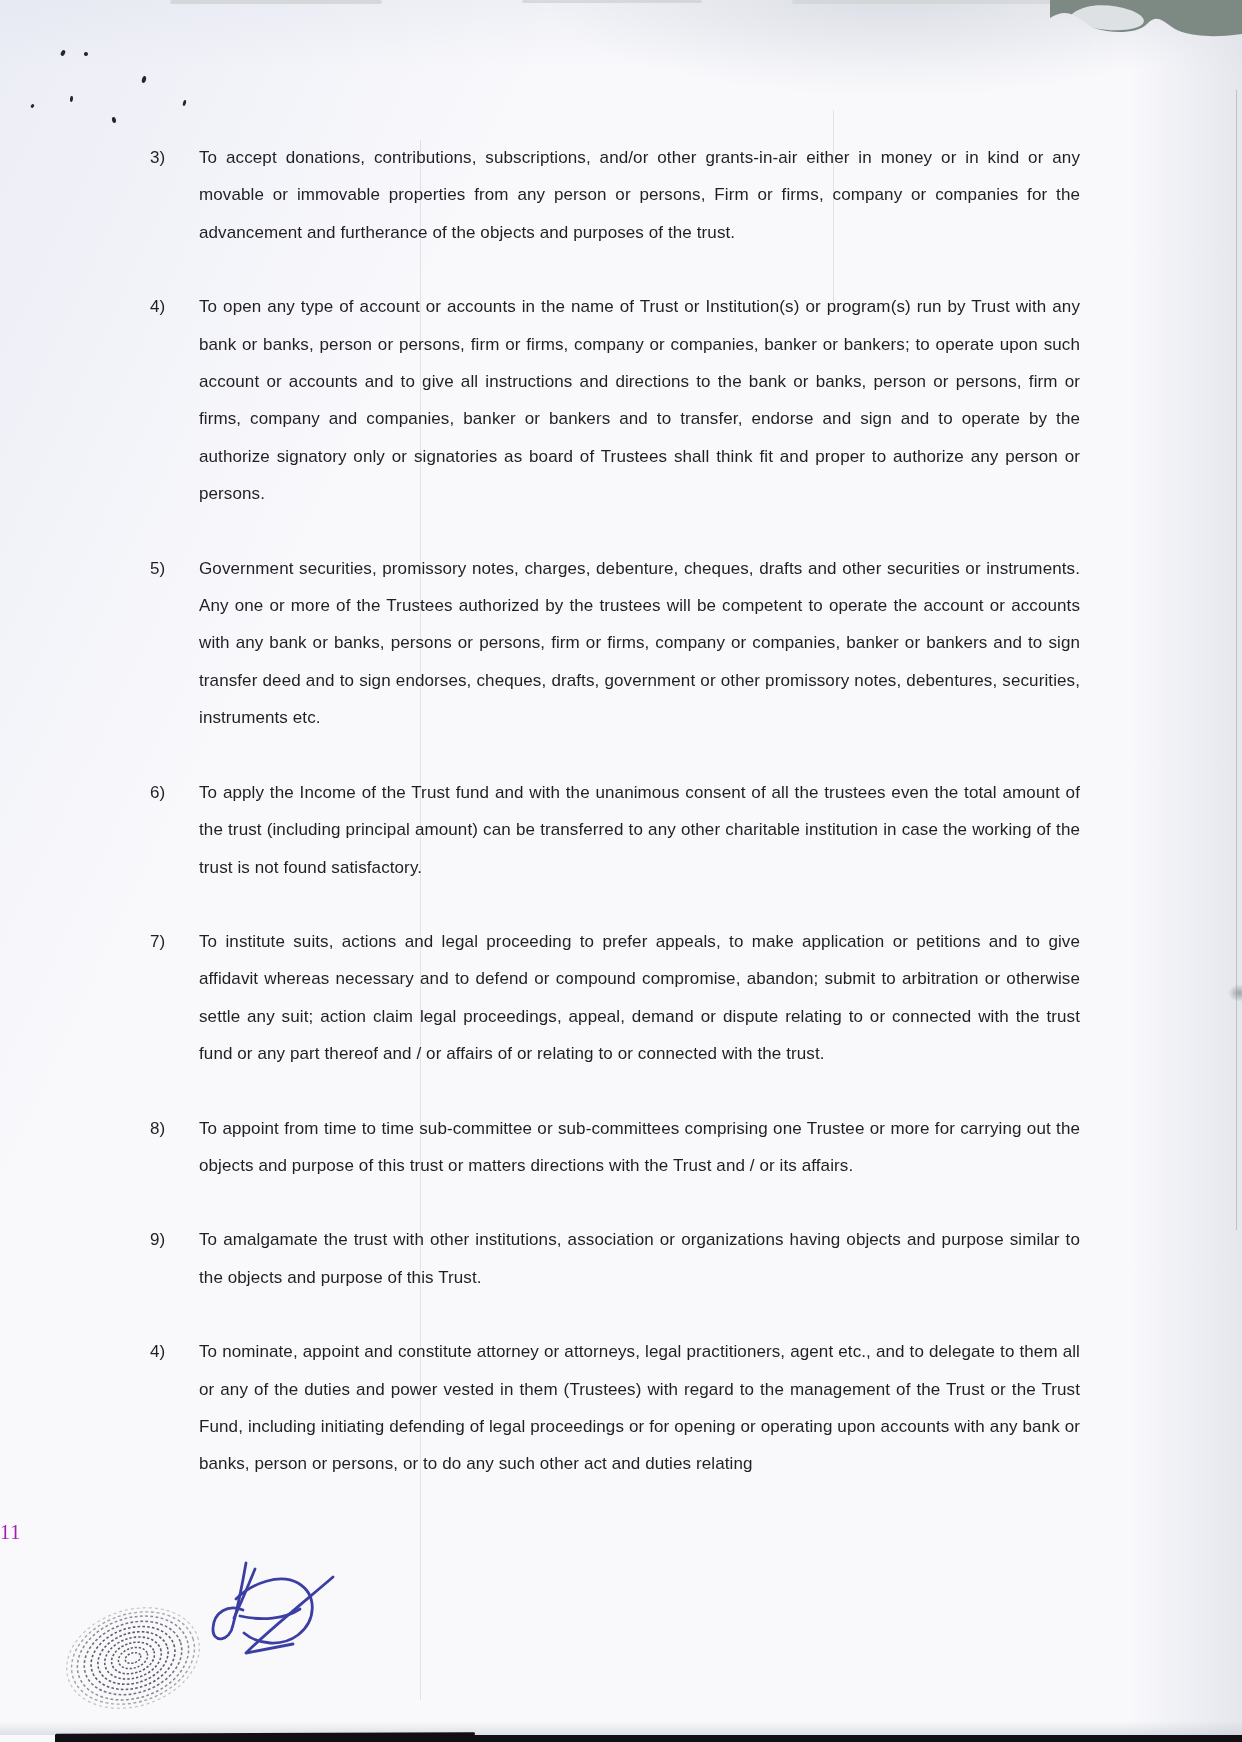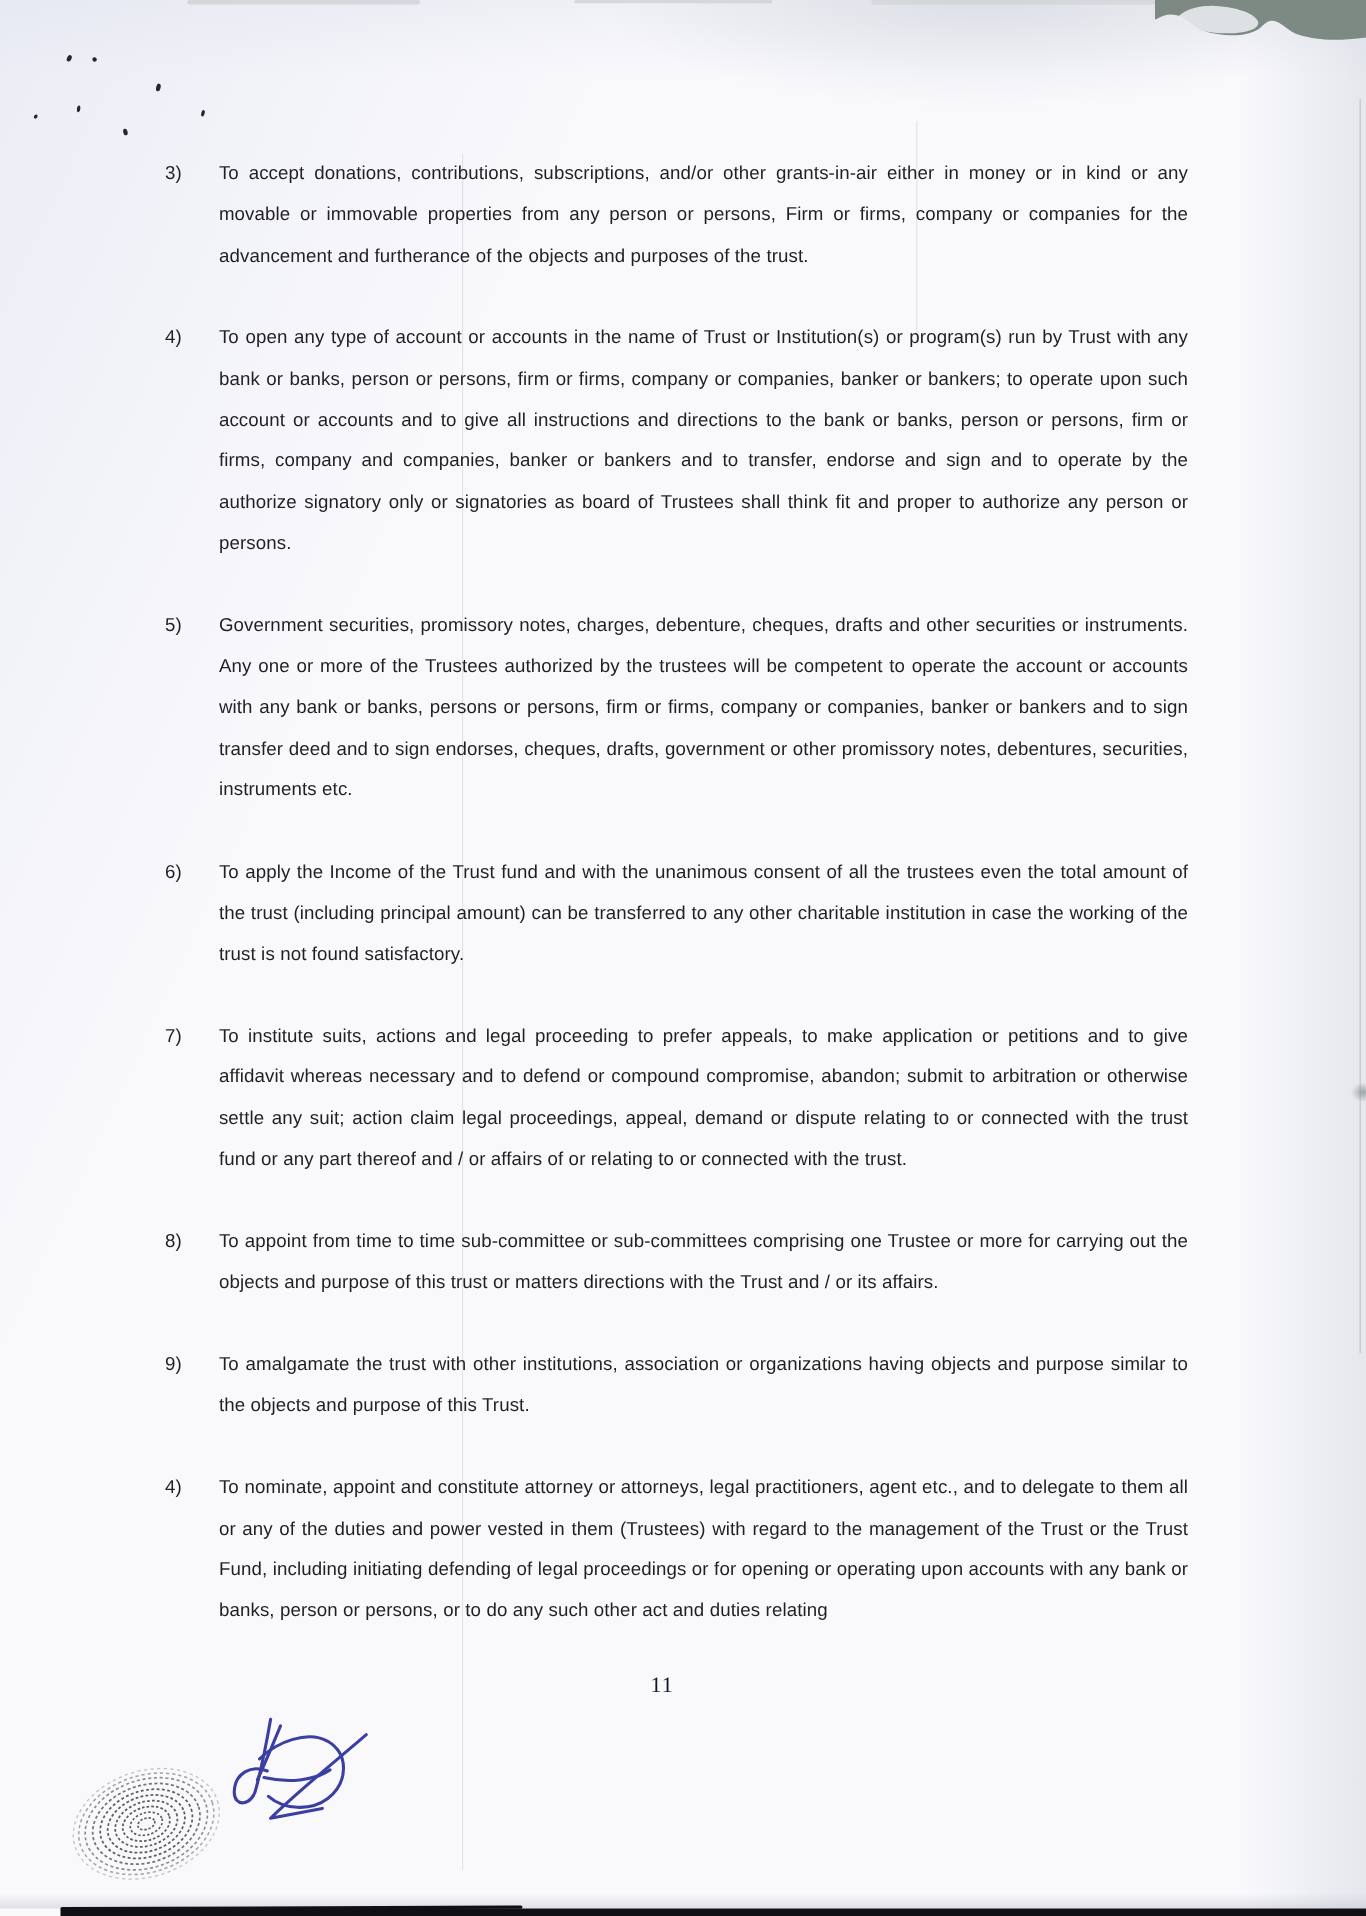--- a/index.html
+++ b/index.html
@@ -50,23 +50,22 @@
     font-size: 17px; line-height: 37.4px;
     letter-spacing: 0.1px;
   }
   .clause { display: flex; margin-bottom: 37px; }
   .clause:nth-of-type(5) { margin-top: 12px; }   
   .clause-num { width: 33px; flex: 0 0 33px; text-align: left; }
   .clause-body { flex: 1; text-align: justify; text-justify: inter-word; margin-left: 16px; }
 
   .page-number {
     position: absolute; top: 1521px; left: 0; width: 1204px; z-index: 4;
-    text-align: center;
     font-family: "Liberation Serif", serif;
-    font-size: 20px; color: #0f172a; letter-spacing: 1px;
+    font-size: 20px; color: #a21caf; letter-spacing: 1px;
   }
 
   .signature-svg { position: absolute; left: 192px; top: 1550px; z-index: 5; }
 
   .fingerprint-svg { position: absolute; left: 58px; top: 1603px; z-index: 5; }
 
   
   .bottom-strip {
     position: absolute; bottom: 0; left: 55px; right: 0; height: 7px;
     background: #101014; z-index: 6;

